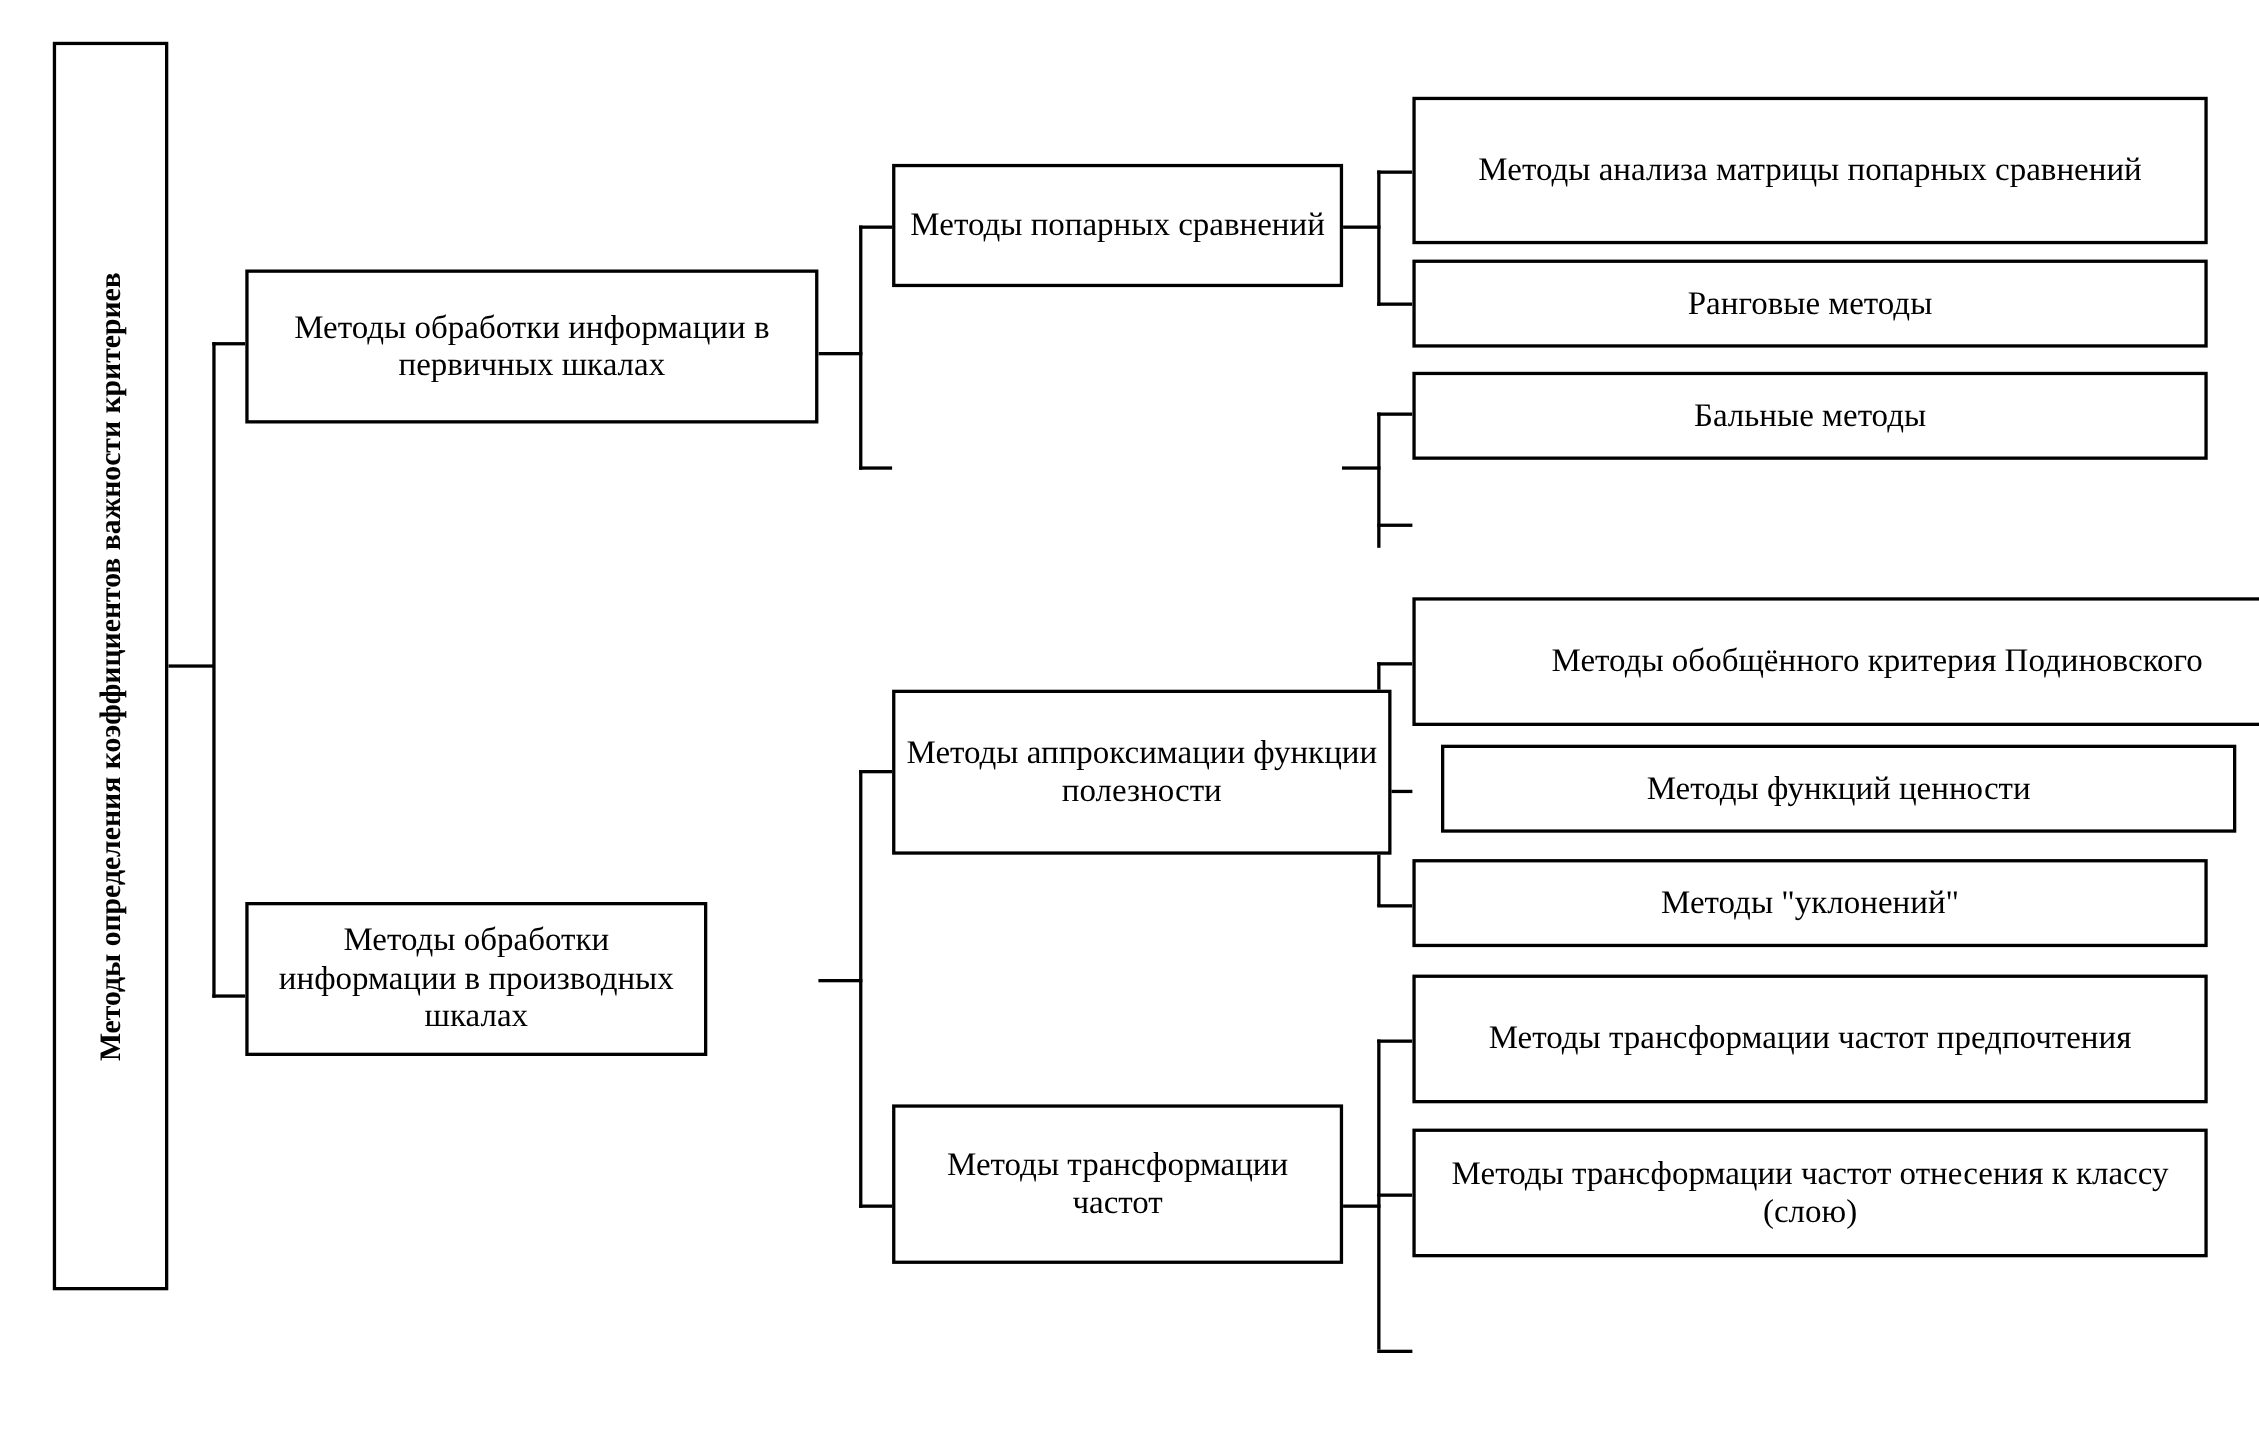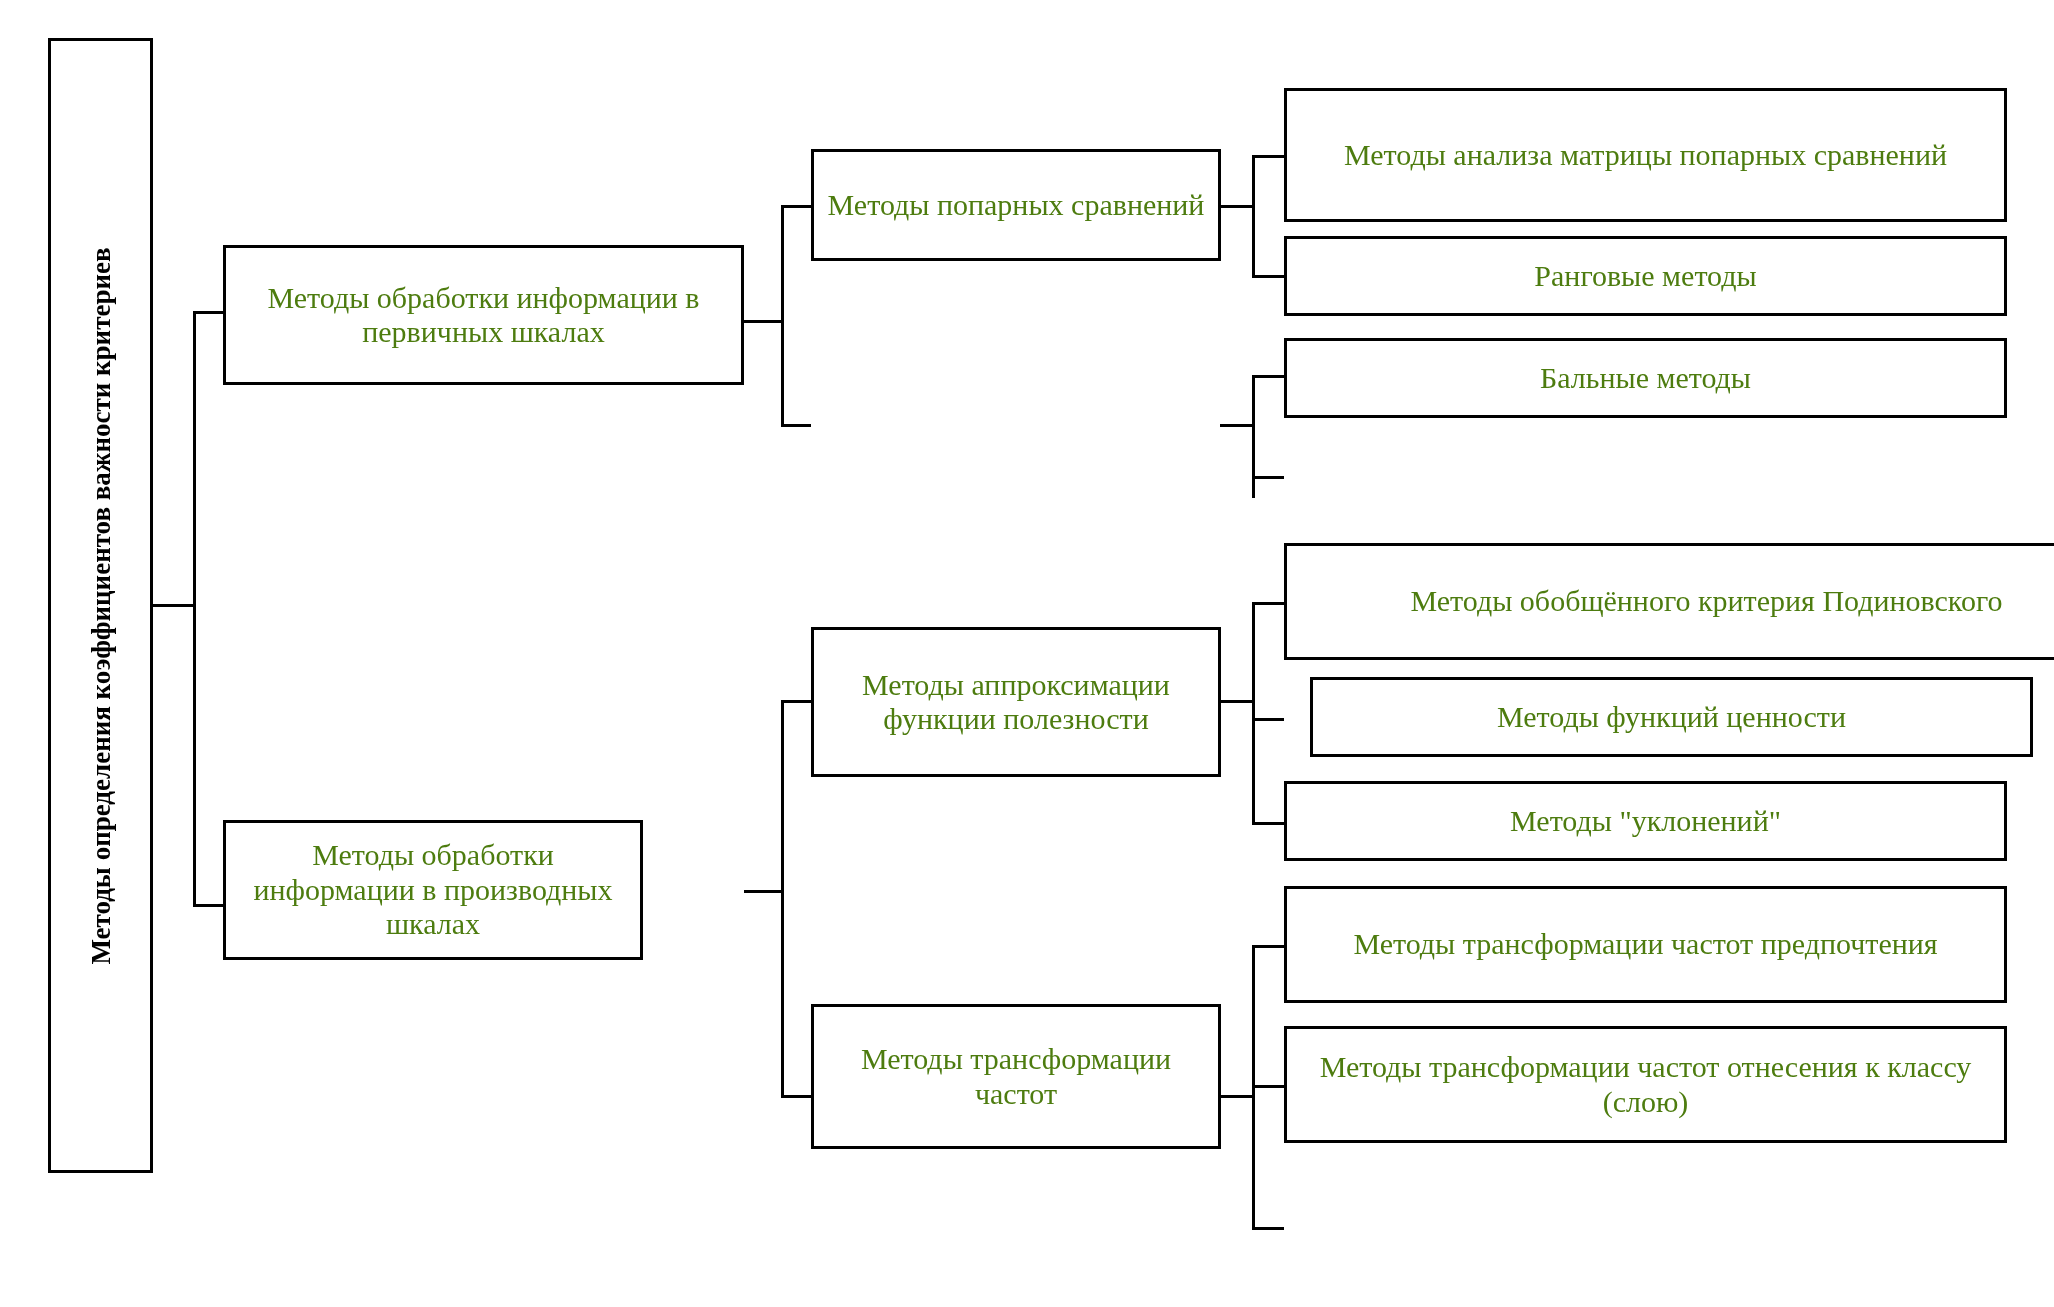--- a/index.html
+++ b/index.html
@@ -20,21 +20,21 @@
   .node {
     position: absolute;
     box-sizing: border-box;
     background: #ffffff;
     border: 3px solid #000000;
     display: flex;
     align-items: center;
     justify-content: center;
     text-align: center;
     line-height: 1.15;
-    color: #4d7c0f;
+    color: #000000;
     padding: 2px 8px;
     z-index: 3;
   }
   .node span {
     display: block;
     width: 100%;
   }
   
   .root-node {
     position: absolute;
@@ -118,21 +118,21 @@
 
   <div class="node lvl1" style="left:223px; top:820px; width:420px; height:140px;">
     <span>Методы обработки информации в производных шкалах</span>
   </div>
 
   <div class="node lvl2" style="left:811px; top:149px; width:410px; height:112px;">
     <span>Методы попарных сравнений</span>
   </div>
 
 
-  <div class="node lvl2" style="left:811px; top:627px; width:410px; height:150px;">
+  <div class="node lvl2" style="left:811px; top:627px; width:454px; height:150px;">
     <span>Методы аппроксимации функции полезности</span>
   </div>
 
   <div class="node lvl2" style="left:811px; top:1004px; width:410px; height:145px;">
     <span>Методы трансформации частот</span>
   </div>
 
   <div class="node leaf" style="left:1284px; top:88px; width:723px; height:134px;">
     <span>Методы анализа матрицы попарных сравнений</span>
   </div>

